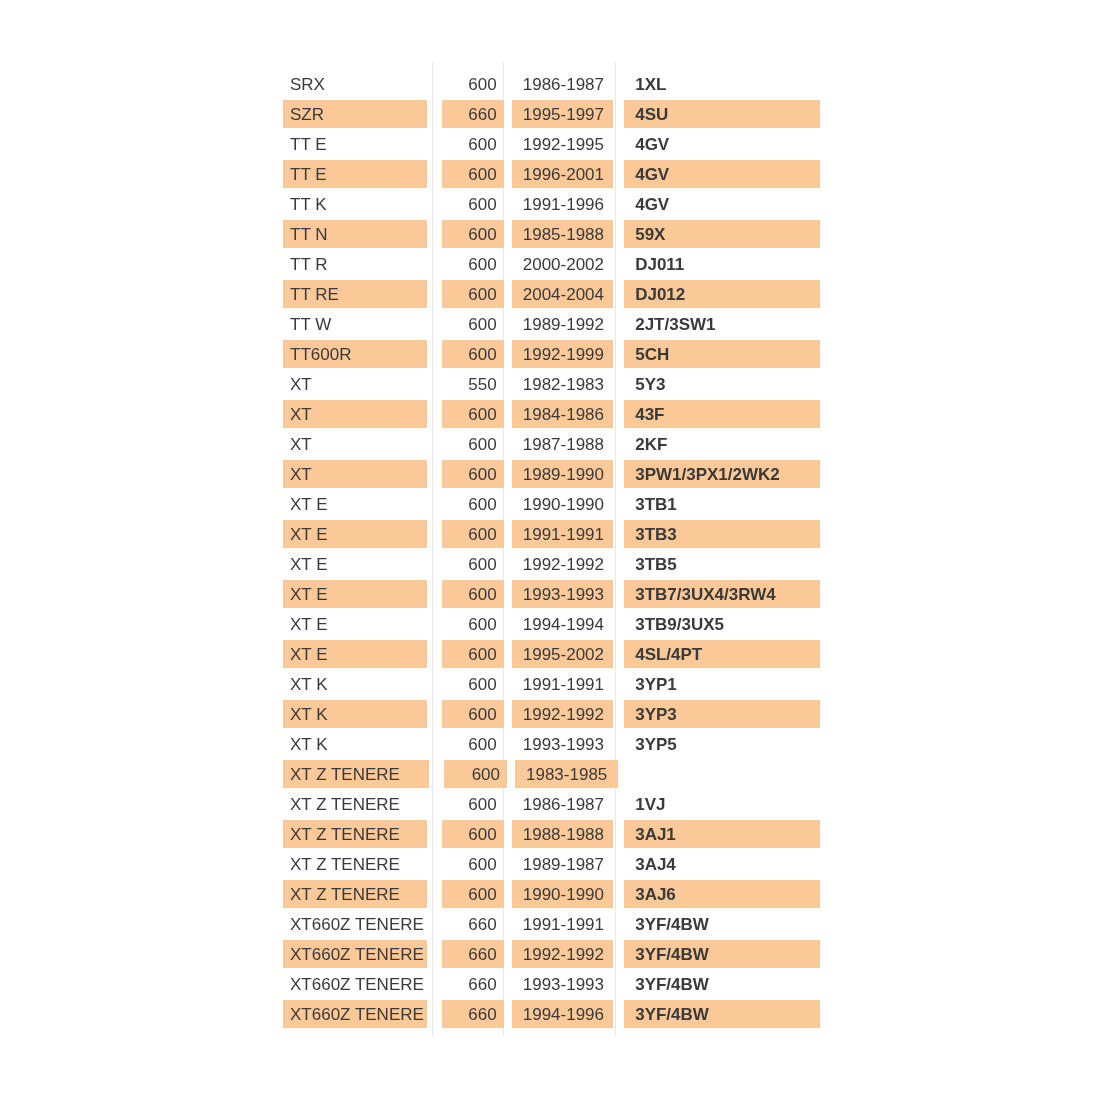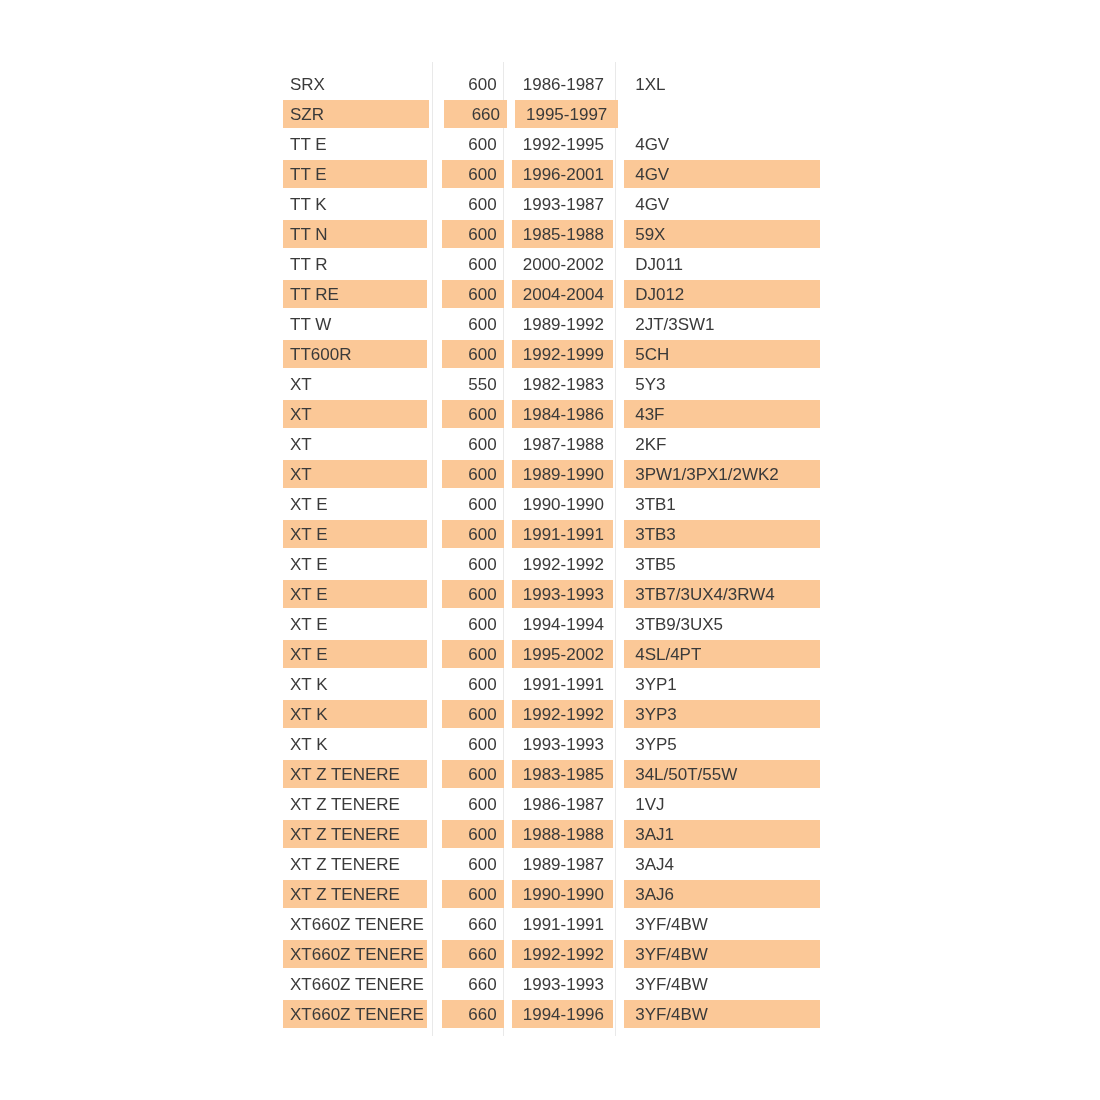--- a/index.html
+++ b/index.html
@@ -40,21 +40,21 @@
     align-items: center;
     font-size: 17px;
     line-height: 1;
     color: #3a3a3a;
     white-space: nowrap;
     overflow: hidden;
   }
   .cell.model { width: 146px; margin-right: 15px;  padding-left: 7px; }
   .cell.size  { width: 63px;  margin-right: 8px;  padding-right: 7px; justify-content: flex-end; text-align: right; }
   .cell.years { width: 103px; margin-right: 11px; padding-left: 11px; }
-  .cell.code  { width: 199px; padding-left: 11px; }
+  .cell.code  { width: 199px; padding-left: 11px; font-weight: bold; }
   .rows .row:nth-child(even) .cell { background: #fbc897; }
 </style>
 </head>
 <body>
 
 <div class="canvas">
   <div class="fitment-table">
     <div class="vline g1"></div>
     <div class="vline g2"></div>
     <div class="vline g3"></div>
@@ -63,40 +63,41 @@
     <div class="cell model">SRX</div>
     <div class="cell size">600</div>
     <div class="cell years">1986-1987</div>
     <div class="cell code">1XL</div>
   </div>
 
   <div class="row">
     <div class="cell model">SZR</div>
     <div class="cell size">660</div>
     <div class="cell years">1995-1997</div>
+    <div class="cell code">4SU</div>
   </div>
 
   <div class="row">
     <div class="cell model">TT E</div>
     <div class="cell size">600</div>
     <div class="cell years">1992-1995</div>
     <div class="cell code">4GV</div>
   </div>
 
   <div class="row">
     <div class="cell model">TT E</div>
     <div class="cell size">600</div>
     <div class="cell years">1996-2001</div>
     <div class="cell code">4GV</div>
   </div>
 
   <div class="row">
     <div class="cell model">TT K</div>
     <div class="cell size">600</div>
-    <div class="cell years">1993-1987</div>
+    <div class="cell years">1991-1996</div>
     <div class="cell code">4GV</div>
   </div>
 
   <div class="row">
     <div class="cell model">TT N</div>
     <div class="cell size">600</div>
     <div class="cell years">1985-1988</div>
     <div class="cell code">59X</div>
   </div>
 
@@ -216,21 +217,20 @@
     <div class="cell model">XT K</div>
     <div class="cell size">600</div>
     <div class="cell years">1993-1993</div>
     <div class="cell code">3YP5</div>
   </div>
 
   <div class="row">
     <div class="cell model">XT Z TENERE</div>
     <div class="cell size">600</div>
     <div class="cell years">1983-1985</div>
-    <div class="cell code">34L/50T/55W</div>
   </div>
 
   <div class="row">
     <div class="cell model">XT Z TENERE</div>
     <div class="cell size">600</div>
     <div class="cell years">1986-1987</div>
     <div class="cell code">1VJ</div>
   </div>
 
   <div class="row">

